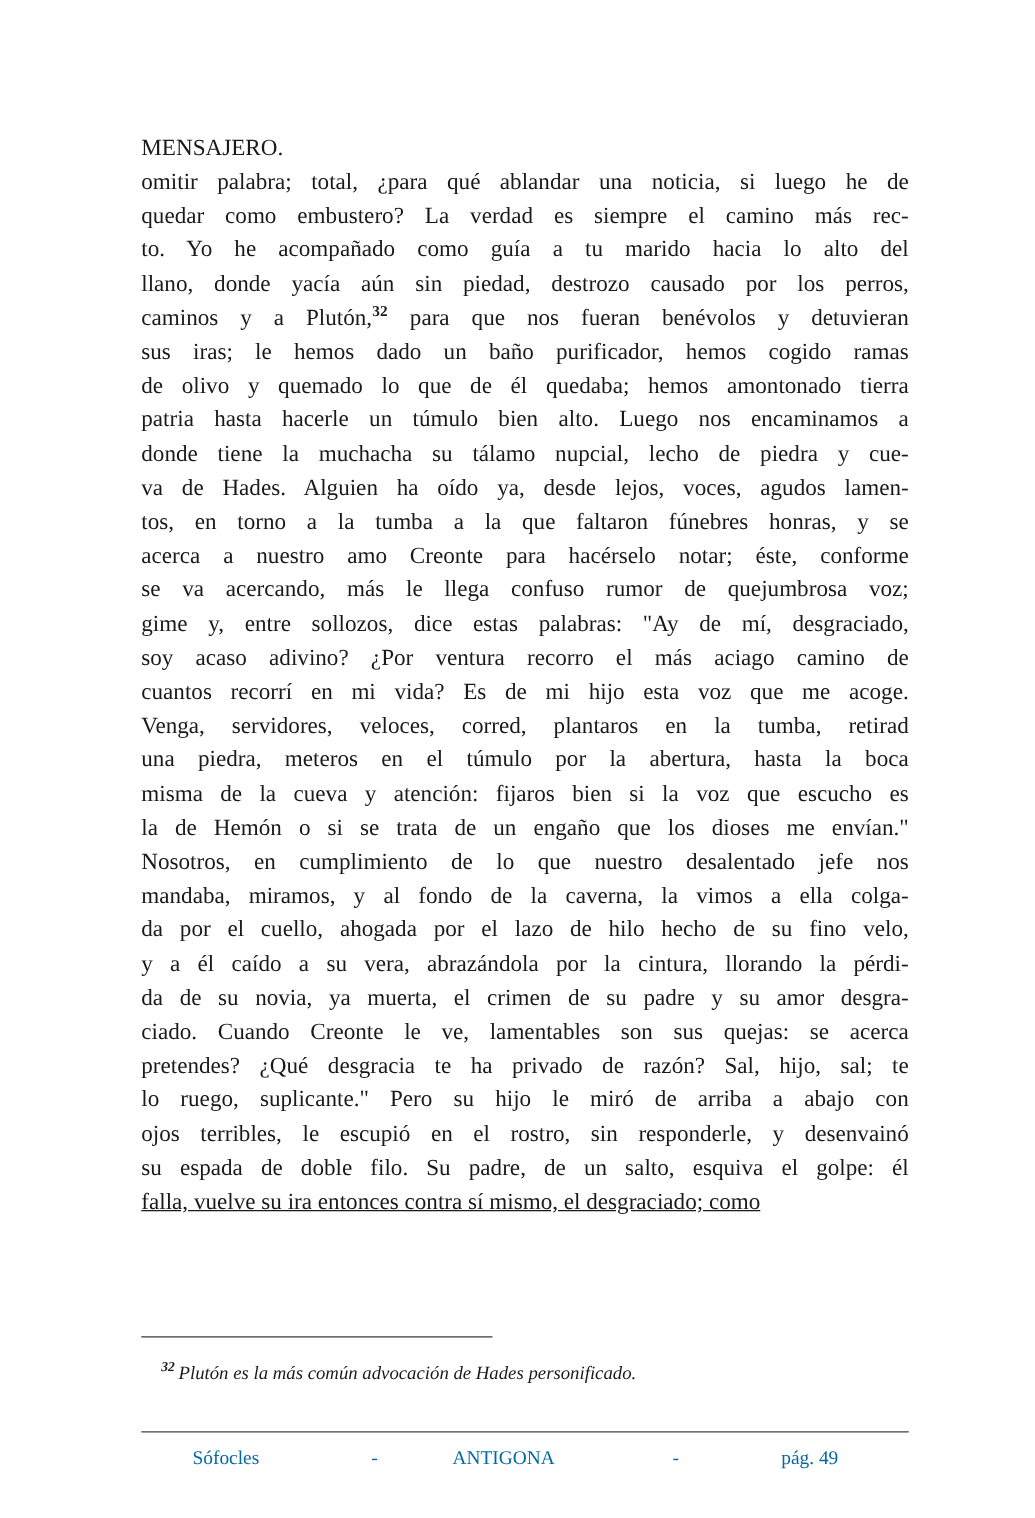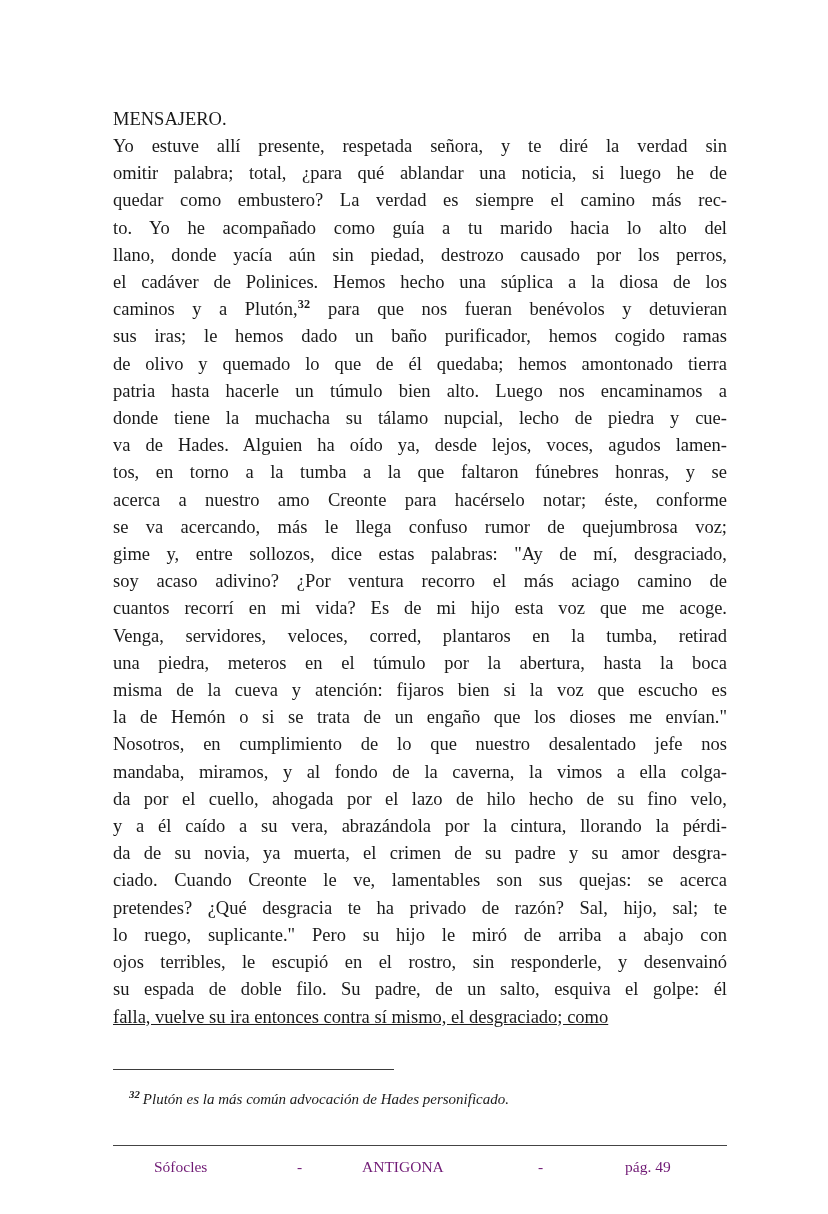--- a/index.html
+++ b/index.html
@@ -98,21 +98,21 @@
     border-top: 1.8px solid #444444;
   }
   .footer {
     position: absolute;
     top: 1154px;
     left: 0;
     width: 614px;
     height: 26px;
     display: flex;
     align-items: center;
-    color: #701a75;
+    color: #0369a1;
     font-size: 15.5px;
   }
   .footer .f-author {
     position: absolute;
     left: 41px;
   }
   .footer .f-sep1 {
     position: absolute;
     left: 184px;
   }
@@ -130,26 +130,24 @@
   }
 </style>
 </head>
 <body>
 
 <div class="page">
 
   <div class="speaker">MENSAJERO.</div>
 
   <div class="body-text">
-    <span class="ln">Yo estuve allí presente, respetada señora, y te diré la verdad sin</span>
     <span class="ln">omitir palabra; total, ¿para qué ablandar una noticia, si luego he de</span>
     <span class="ln">quedar como embustero? La verdad es siempre el camino más rec-</span>
     <span class="ln">to. Yo he acompañado como guía a tu marido hacia lo alto del</span>
     <span class="ln">llano, donde yacía aún sin piedad, destrozo causado por los perros,</span>
-    <span class="ln">el cadáver de Polinices. Hemos hecho una súplica a la diosa de los</span>
     <span class="ln"><span>caminos y a Plutón,</span><sup class="fnref">32</sup><span> para que nos fueran benévolos y detuvieran</span></span>
     <span class="ln">sus iras; le hemos dado un baño purificador, hemos cogido ramas</span>
     <span class="ln">de olivo y quemado lo que de él quedaba; hemos amontonado tierra</span>
     <span class="ln">patria hasta hacerle un túmulo bien alto. Luego nos encaminamos a</span>
     <span class="ln">donde tiene la muchacha su tálamo nupcial, lecho de piedra y cue-</span>
     <span class="ln">va de Hades. Alguien ha oído ya, desde lejos, voces, agudos lamen-</span>
     <span class="ln">tos, en torno a la tumba a la que faltaron fúnebres honras, y se</span>
     <span class="ln">acerca a nuestro amo Creonte para hacérselo notar; éste, conforme</span>
     <span class="ln">se va acercando, más le llega confuso rumor de quejumbrosa voz;</span>
     <span class="ln">gime y, entre sollozos, dice estas palabras: "Ay de mí, desgraciado,</span>

